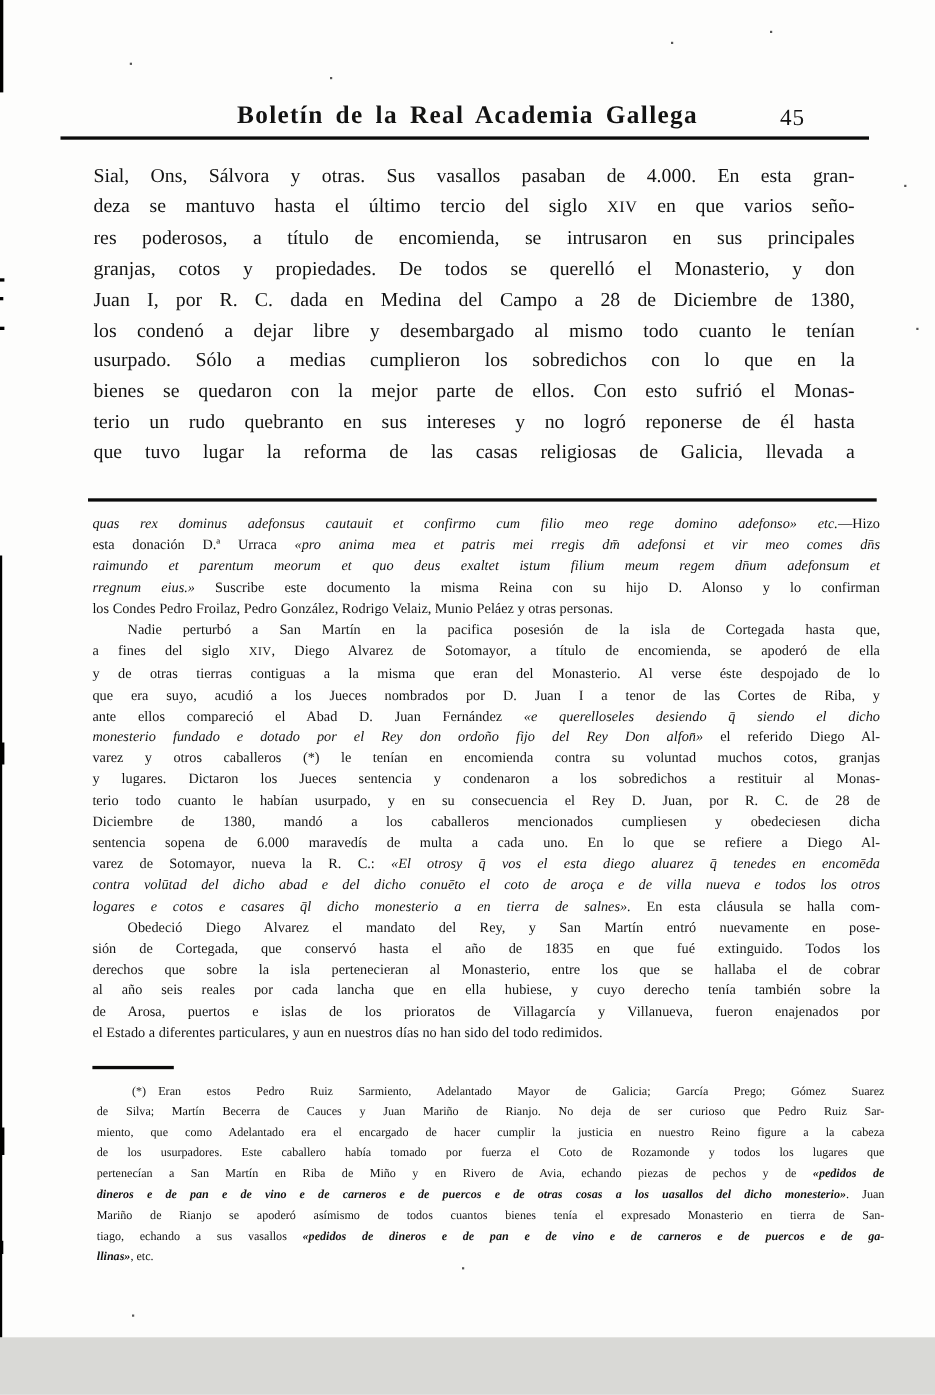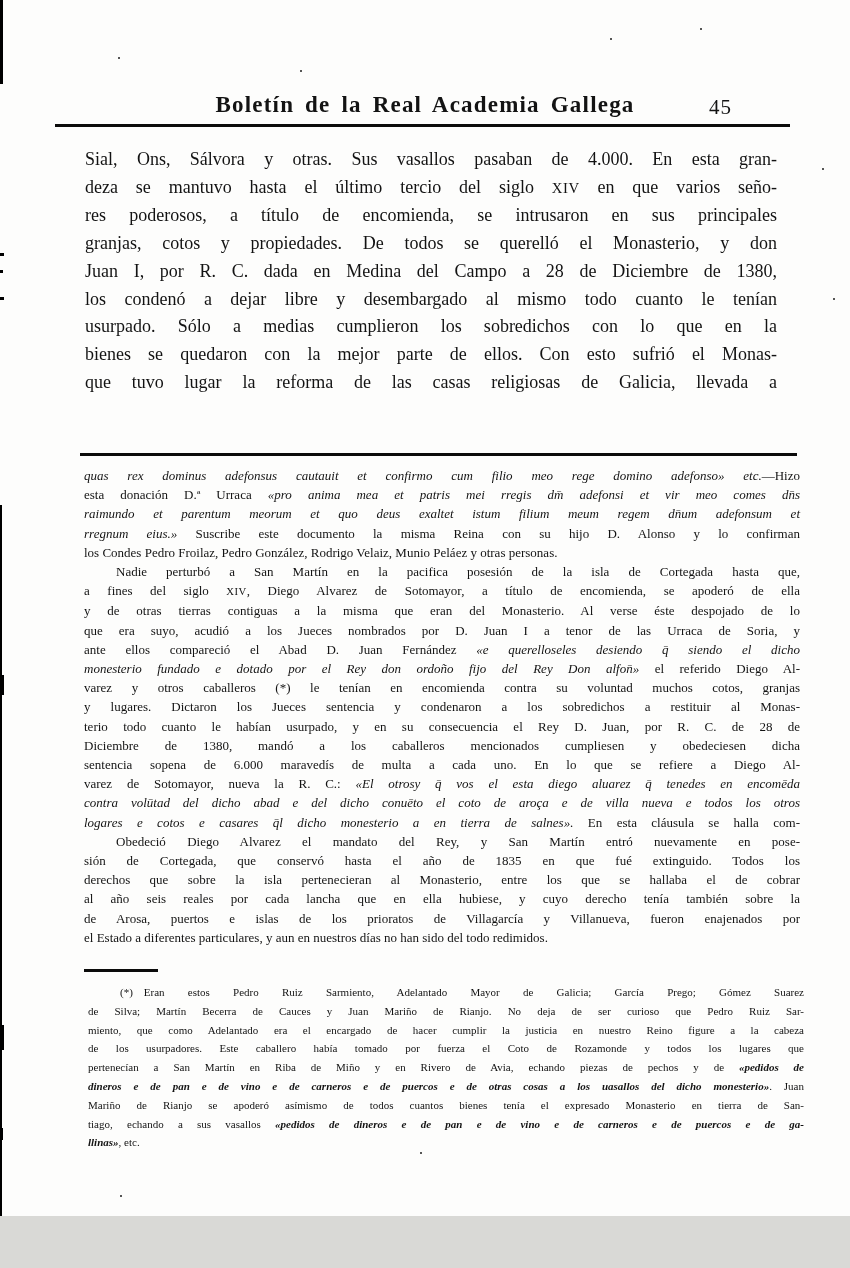--- a/index.html
+++ b/index.html
@@ -71,39 +71,40 @@
   <section class="main-text">
       <div class="para">
         <div class="line"><span>Sial, Ons, Sálvora y otras. Sus vasallos pasaban de 4.000. En esta gran-</span></div>
         <div class="line"><span>deza se mantuvo hasta el último tercio del siglo </span><span class="sc">XIV</span><span> en que varios seño-</span></div>
         <div class="line"><span>res poderosos, a título de encomienda, se intrusaron en sus principales</span></div>
         <div class="line"><span>granjas, cotos y propiedades. De todos se querelló el Monasterio, y don</span></div>
         <div class="line"><span>Juan I, por R. C. dada en Medina del Campo a 28 de Diciembre de 1380,</span></div>
         <div class="line"><span>los condenó a dejar libre y desembargado al mismo todo cuanto le tenían</span></div>
         <div class="line"><span>usurpado. Sólo a medias cumplieron los sobredichos con lo que en la</span></div>
         <div class="line"><span>bienes se quedaron con la mejor parte de ellos. Con esto sufrió el Monas-</span></div>
+        <div class="line"><span>terio un rudo quebranto en sus intereses y no logró reponerse de él hasta</span></div>
         <div class="line"><span>que tuvo lugar la reforma de las casas religiosas de Galicia, llevada a</span></div>
       </div>
     </section>
 
   <div class="rule rule-mid"></div>
 
   <section class="fn1">
       <div class="para">
         <div class="line"><span class="it">quas rex dominus adefonsus cautauit et confirmo cum filio meo rege domino adefonso» etc.</span><span>—Hizo</span></div>
         <div class="line"><span>esta donación D.ª Urraca </span><span class="it">«pro anima mea et patris mei rregis dm̄ adefonsi et vir meo comes dn̄s</span></div>
         <div class="line"><span class="it">raimundo et parentum meorum et quo deus exaltet istum filium meum regem dn̄um adefonsum et</span></div>
         <div class="line"><span class="it">rregnum eius.»</span><span> Suscribe este documento la misma Reina con su hijo D. Alonso y lo confirman</span></div>
         <div class="line end"><span>los Condes Pedro Froilaz, Pedro González, Rodrigo Velaiz, Munio Peláez y otras personas.</span></div>
       </div>
       <div class="para indent">
         <div class="line"><span>Nadie perturbó a San Martín en la pacifica posesión de la isla de Cortegada hasta que,</span></div>
         <div class="line"><span>a fines del siglo </span><span class="sc">XIV</span><span>, Diego Alvarez de Sotomayor, a título de encomienda, se apoderó de ella</span></div>
         <div class="line"><span>y de otras tierras contiguas a la misma que eran del Monasterio. Al verse éste despojado de lo</span></div>
-        <div class="line"><span>que era suyo, acudió a los Jueces nombrados por D. Juan I a tenor de las Urraca de Soria, y</span></div>
+        <div class="line"><span>que era suyo, acudió a los Jueces nombrados por D. Juan I a tenor de las Cortes de Riba, y</span></div>
         <div class="line"><span>ante ellos compareció el Abad D. Juan Fernández </span><span class="it">«e querelloseles desiendo q̄ siendo el dicho</span></div>
         <div class="line"><span class="it">monesterio fundado e dotado por el Rey don ordoño fijo del Rey Don alfon̄»</span><span> el referido Diego Al-</span></div>
         <div class="line"><span>varez y otros caballeros (*) le tenían en encomienda contra su voluntad muchos cotos, granjas</span></div>
         <div class="line"><span>y lugares. Dictaron los Jueces sentencia y condenaron a los sobredichos a restituir al Monas-</span></div>
         <div class="line"><span>terio todo cuanto le habían usurpado, y en su consecuencia el Rey D. Juan, por R. C. de 28 de</span></div>
         <div class="line"><span>Diciembre de 1380, mandó a los caballeros mencionados cumpliesen y obedeciesen dicha</span></div>
         <div class="line"><span>sentencia sopena de 6.000 maravedís de multa a cada uno. En lo que se refiere a Diego Al-</span></div>
         <div class="line"><span>varez de Sotomayor, nueva la R. C.: </span><span class="it">«El otrosy q̄ vos el esta diego aluarez q̄ tenedes en encomēda</span></div>
         <div class="line"><span class="it">contra volūtad del dicho abad e del dicho conuēto el coto de aroça e de villa nueva e todos los otros</span></div>
         <div class="line"><span class="it">logares e cotos e casares q̄l dicho monesterio a en tierra de salnes».</span><span> En esta cláusula se halla com-</span></div>

